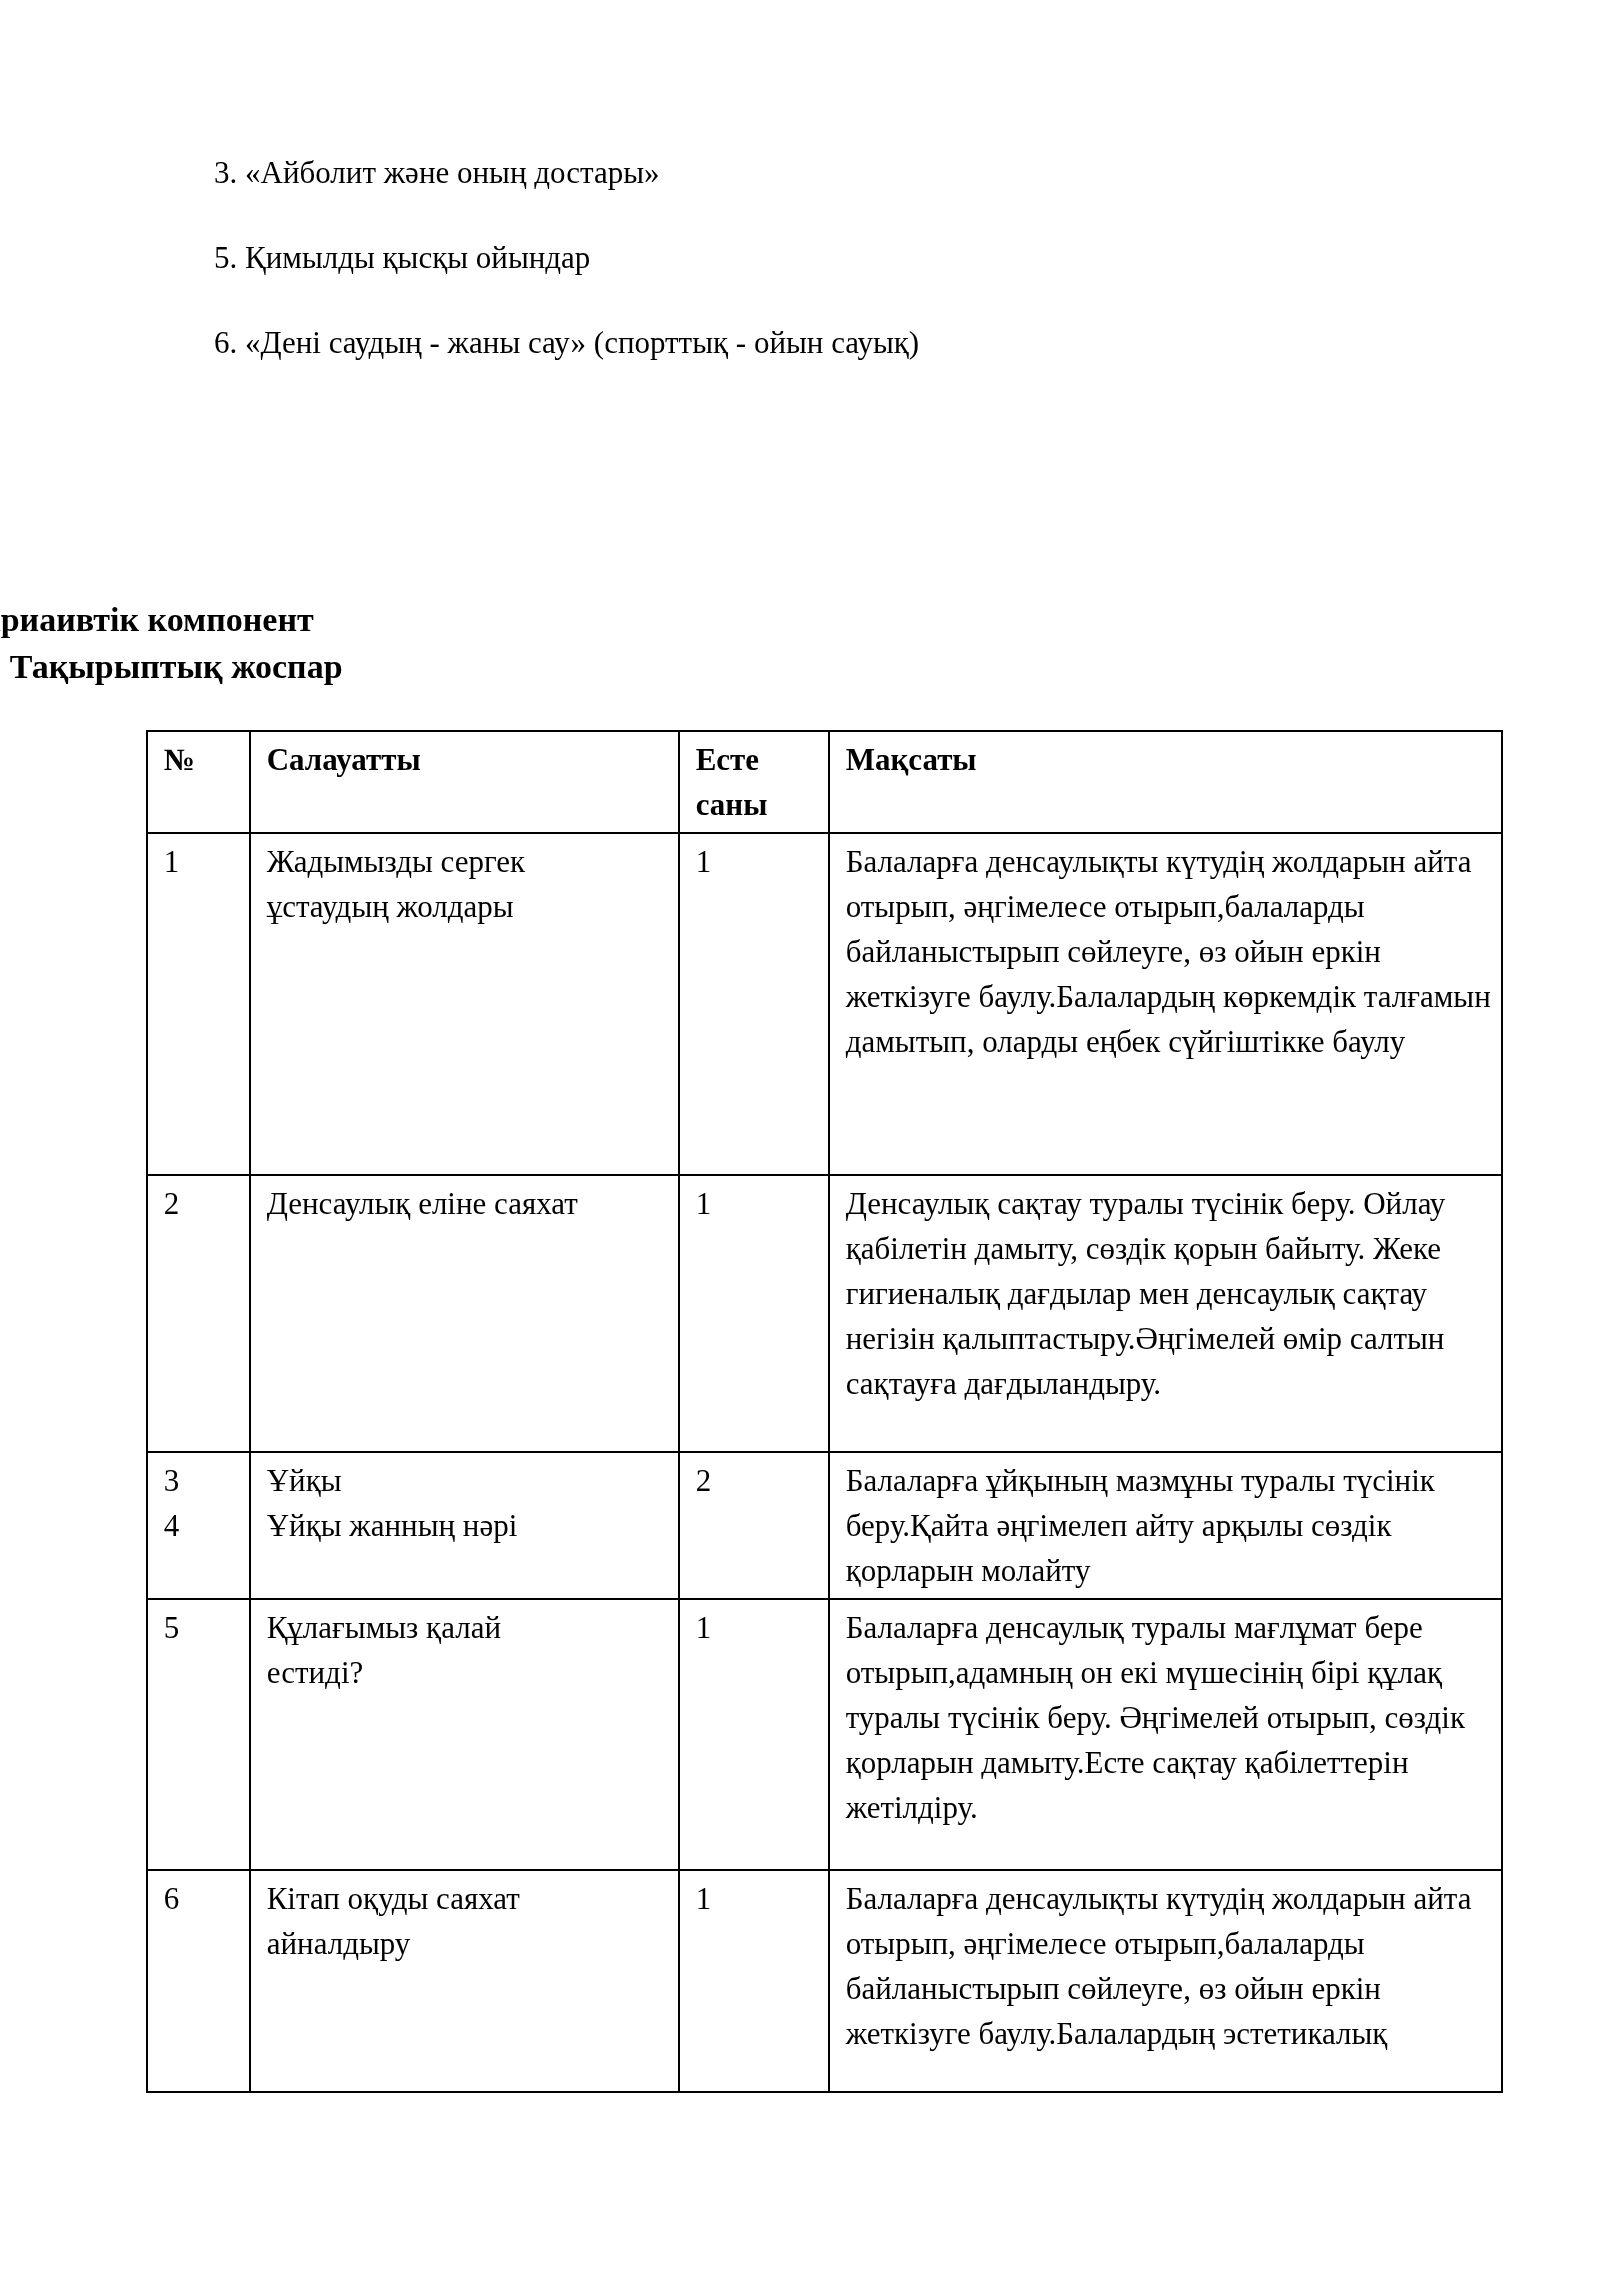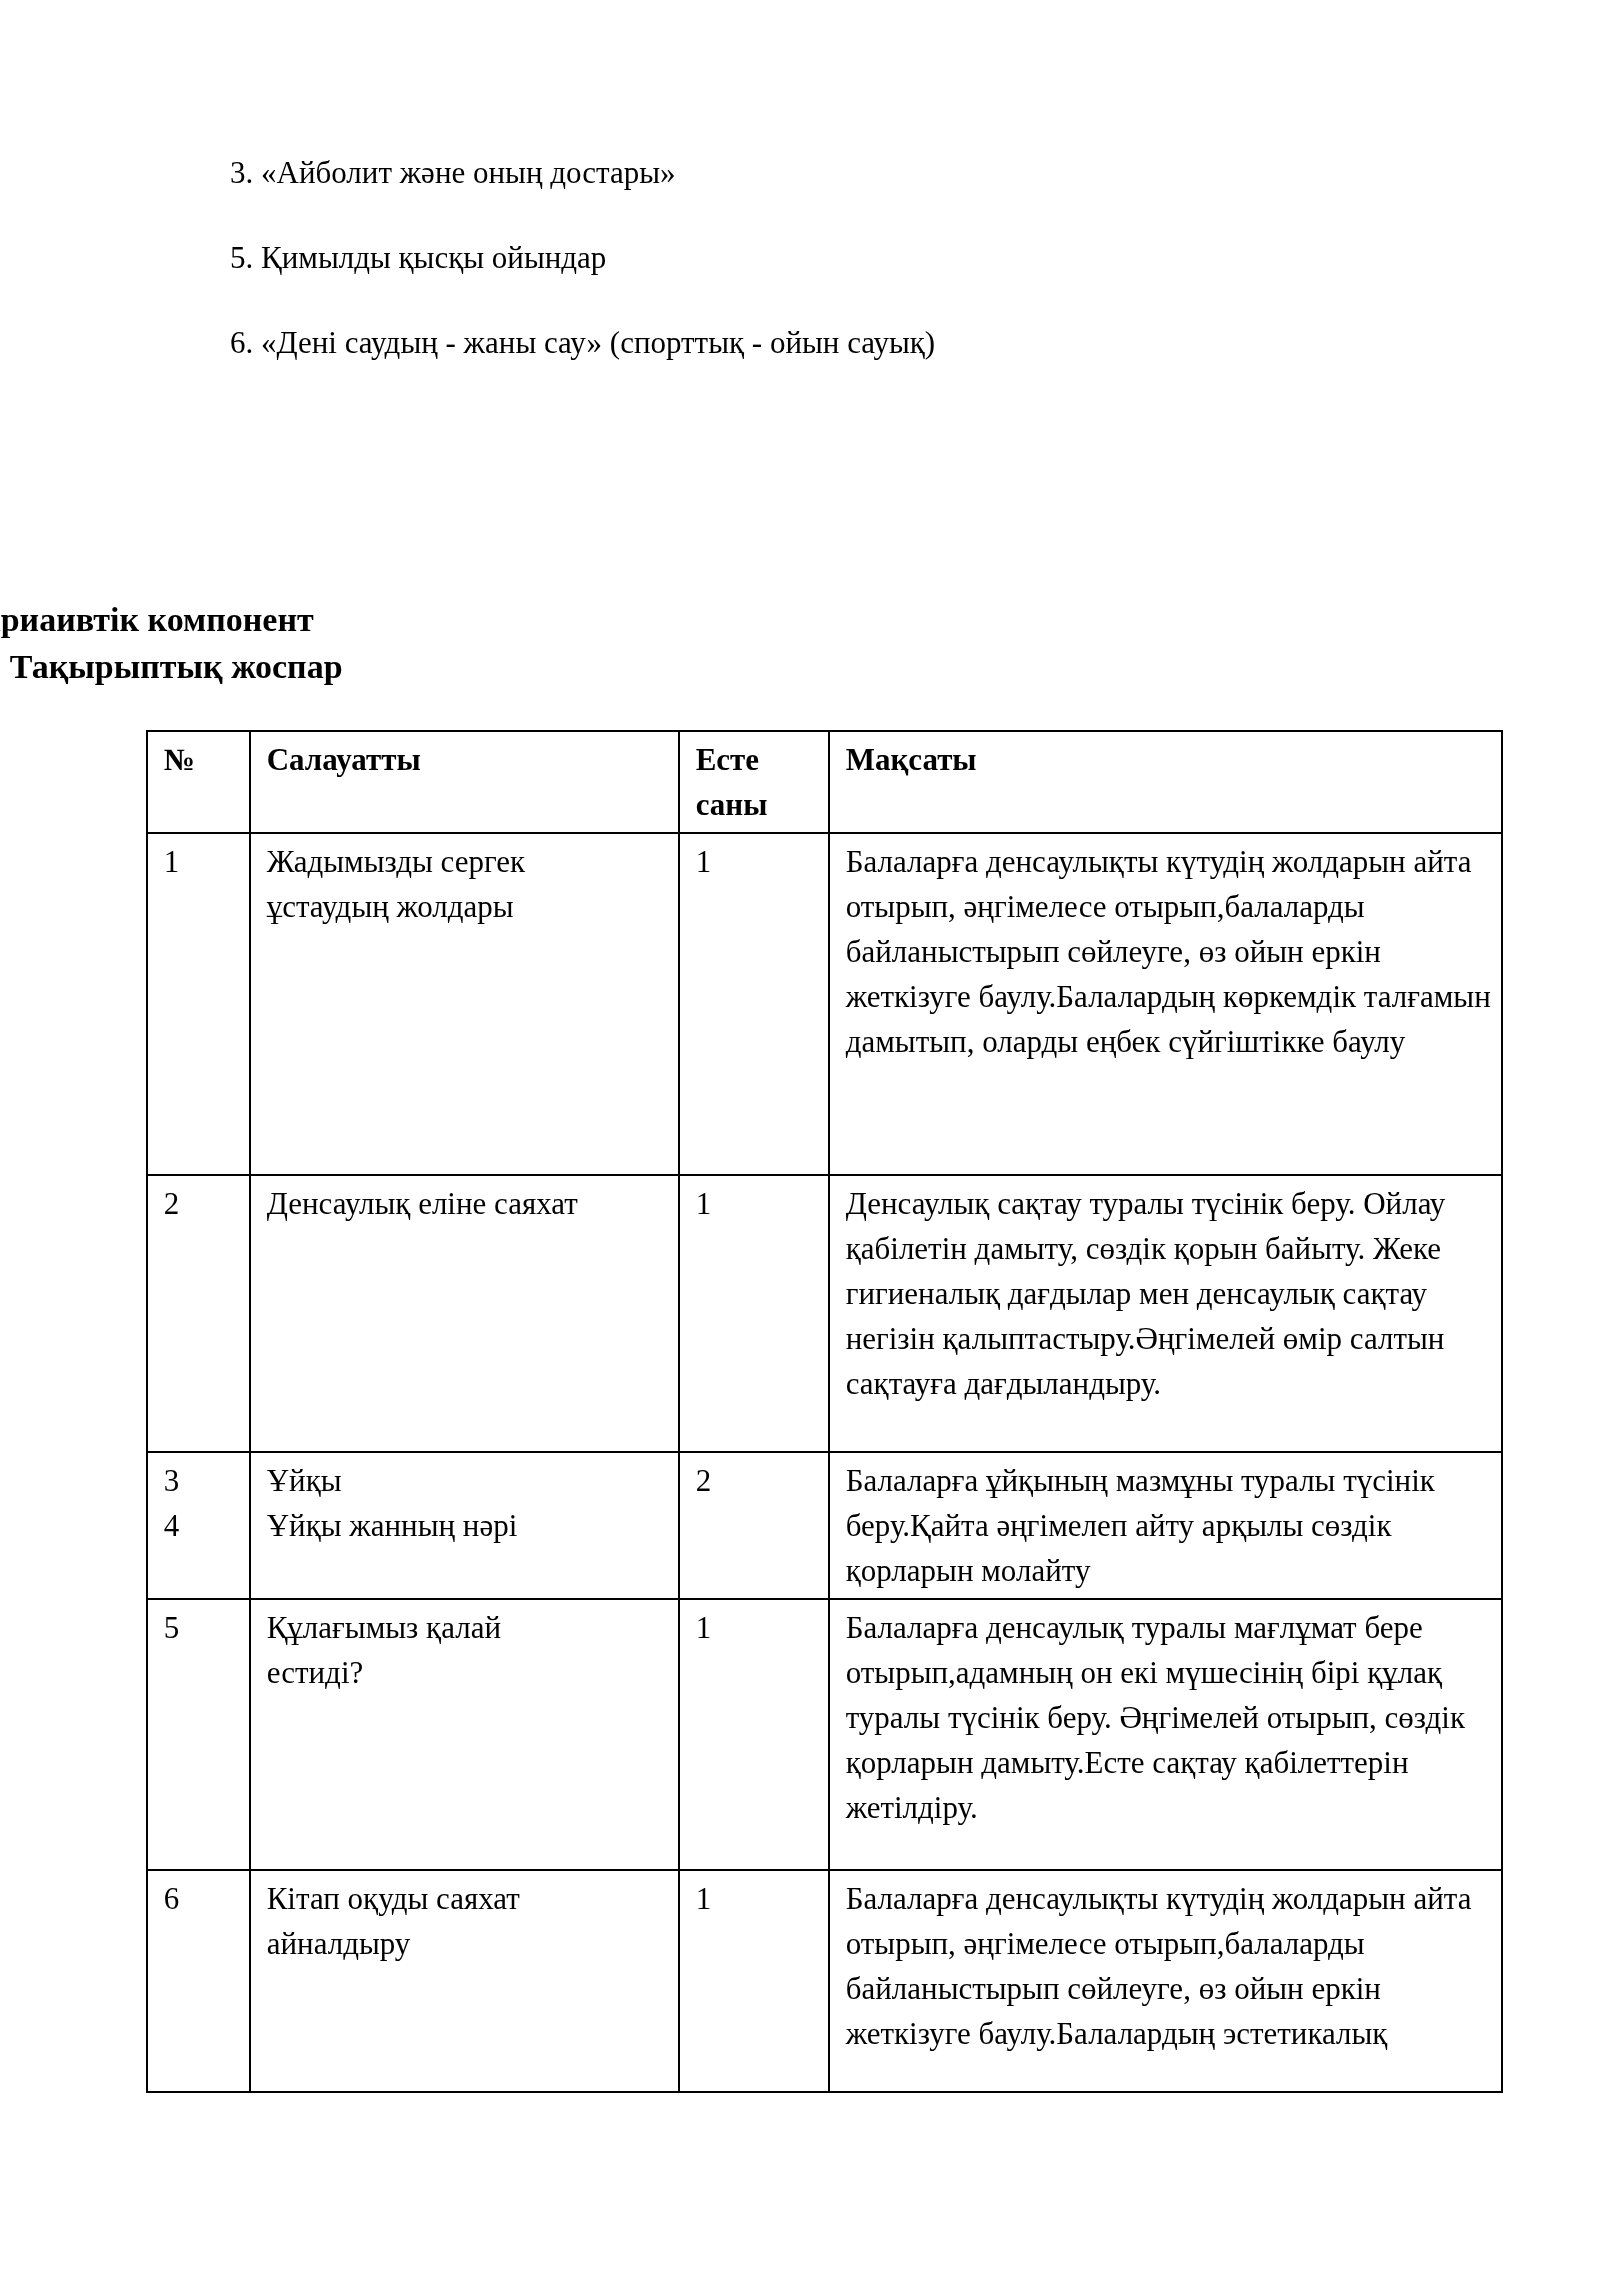--- a/index.html
+++ b/index.html
@@ -11,21 +11,21 @@
     width: 1621px;
     height: 2293px;
     position: relative;
     font-family: "Liberation Serif", serif;
     color: #000000;
     overflow: hidden;
   }
   
   .top-list {
     position: absolute;
-    left: 230px;
+    left: 214px;
     top: 157px;
   }
   .top-list .li {
     font-size: 31px;
     line-height: 32px;
     margin-bottom: 53px;
     white-space: nowrap;
   }
   
   .heading {

